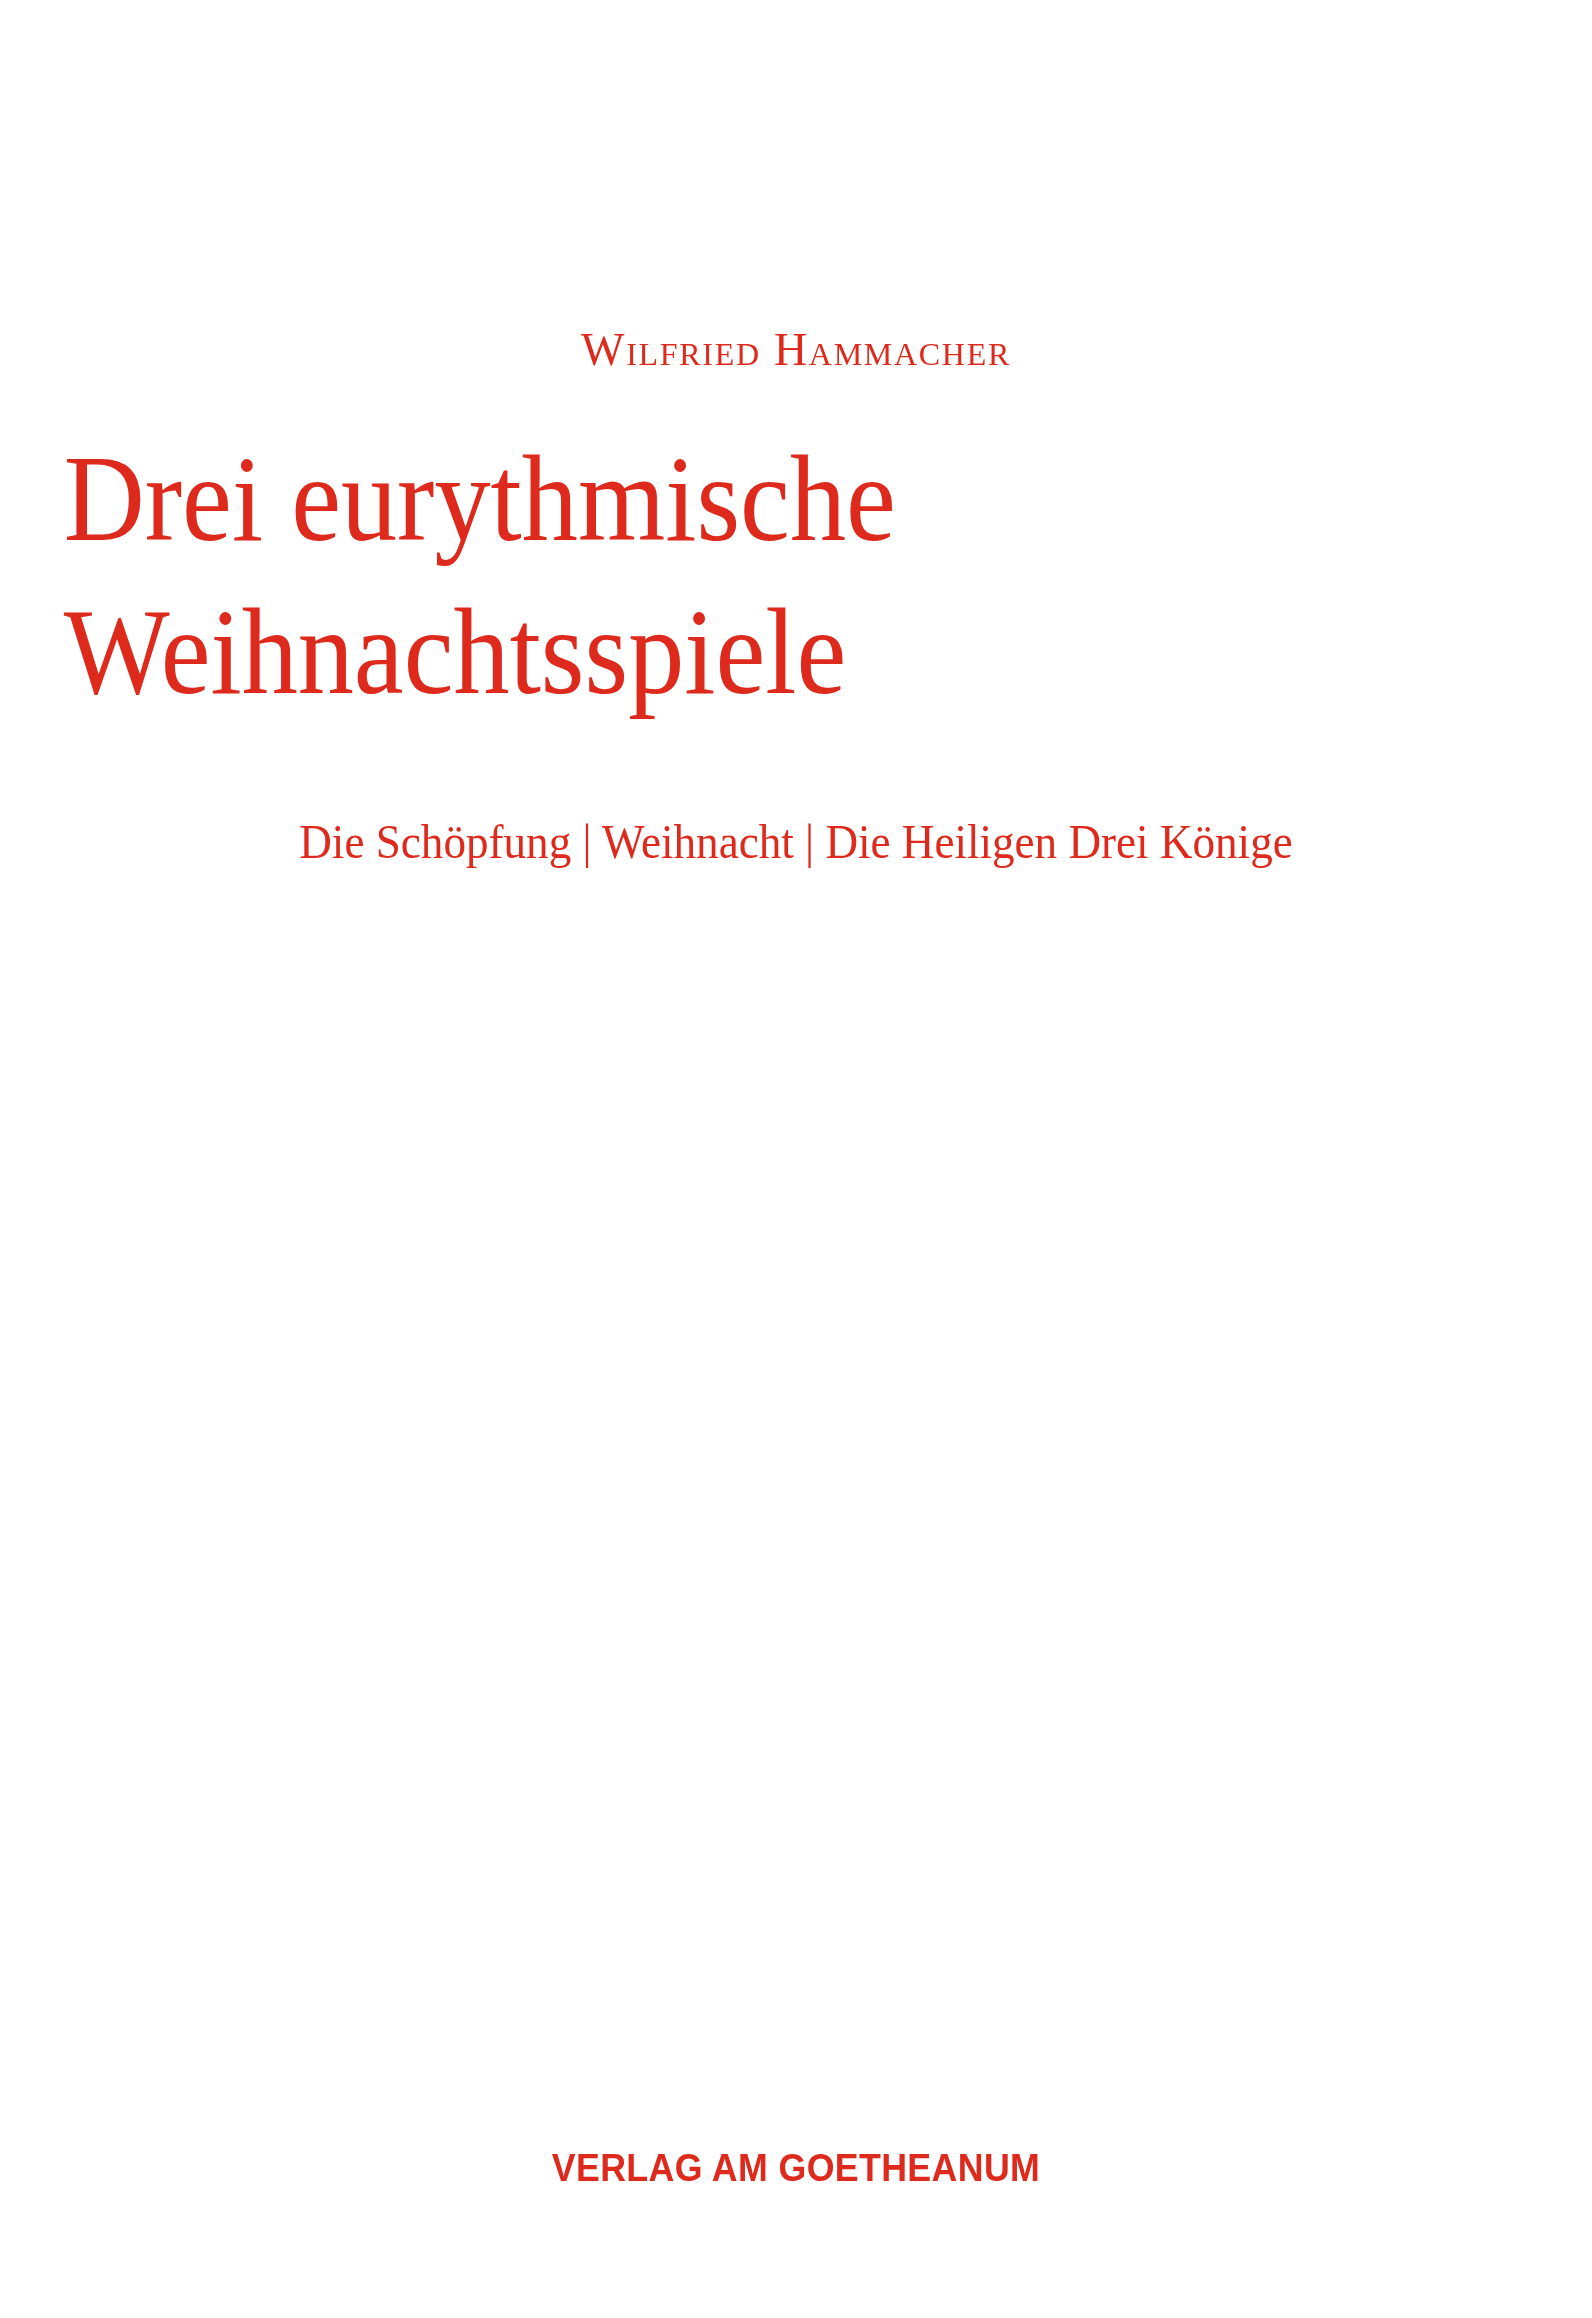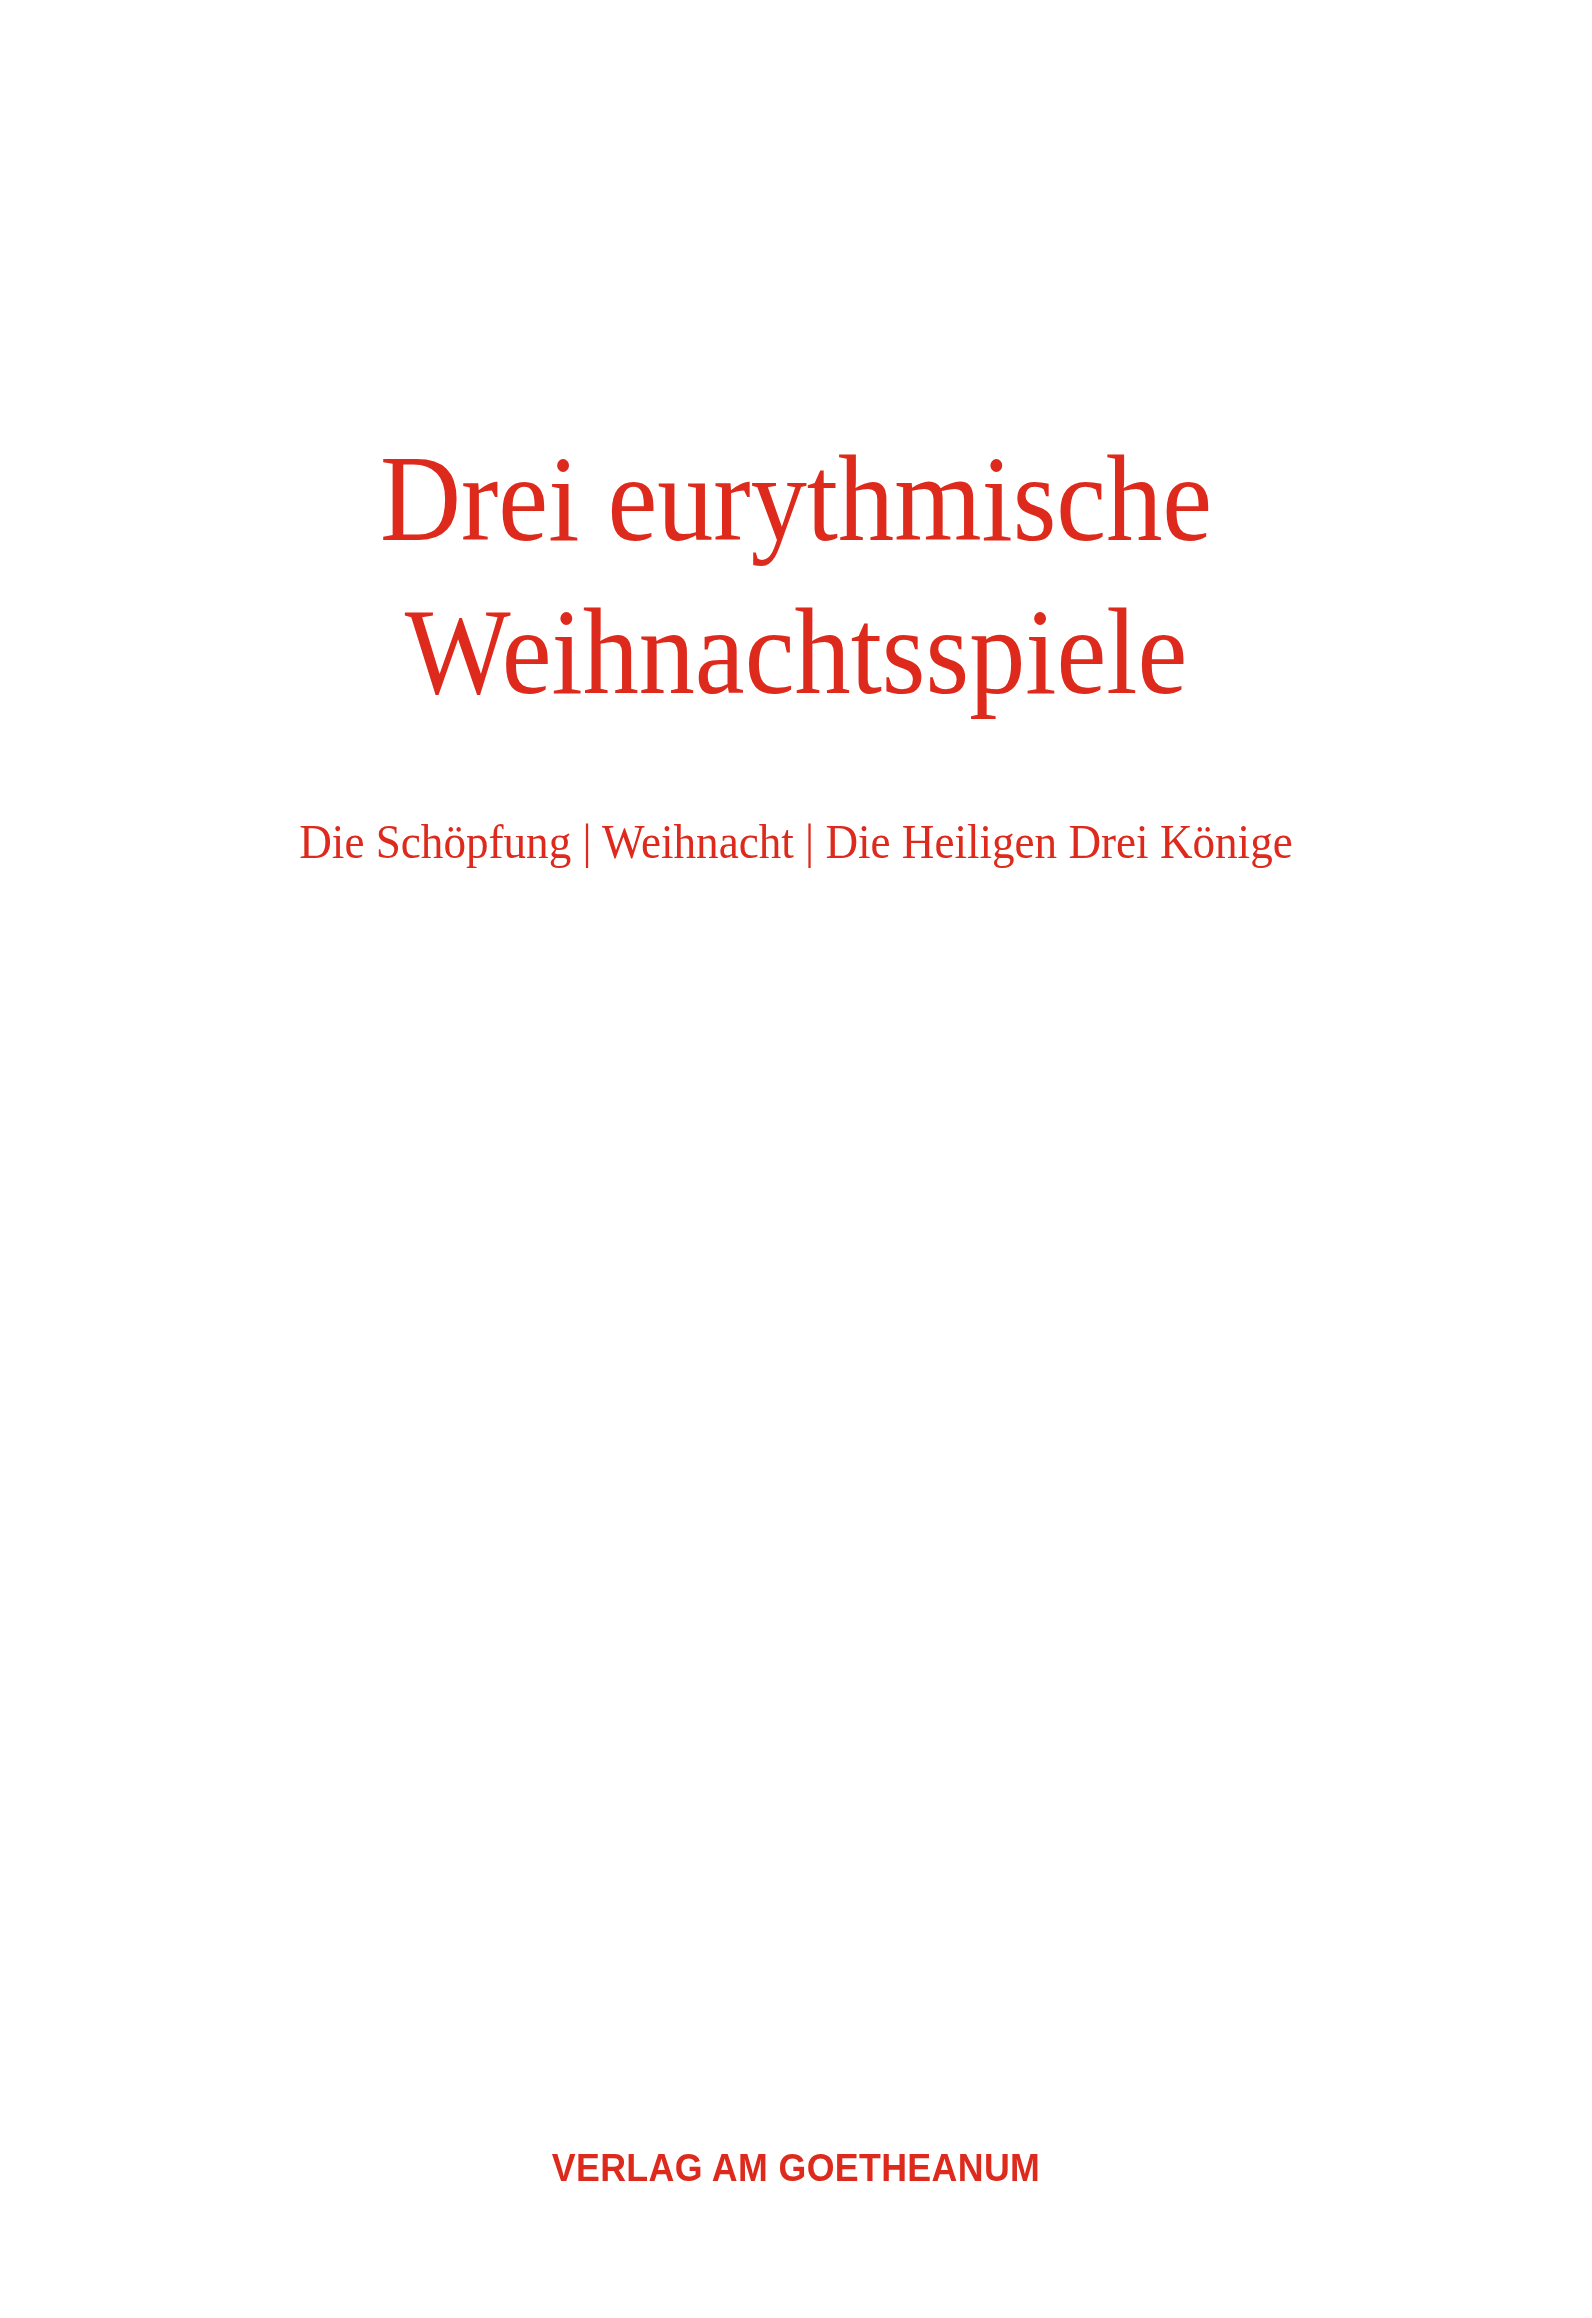--- a/index.html
+++ b/index.html
@@ -32,21 +32,21 @@
     font-variant: small-caps;
     letter-spacing: 1.7px;
     white-space: nowrap;
   }
   .title {
     position: absolute;
     top: 422px;
     left: 0;
     width: 100%;
     margin: 0;
-    text-align: center;
+    text-align: left;
     font-size: 122px;
     line-height: 153px;
     font-weight: normal;
     white-space: nowrap;
   }
   .title .tline {
     display: block;
     transform: scaleX(0.92);
     transform-origin: 50% 50%;
   }
@@ -76,20 +76,21 @@
     white-space: nowrap;
     transform: scaleX(0.94);
     transform-origin: 50% 50%;
   }
 </style>
 </head>
 <body>
 
 <div class="page">
 
+  <div class="author">Wilfried Hammacher</div>
 
   <h1 class="title">
     <span class="tline">Drei eurythmische</span>
     <span class="tline">Weihnachtsspiele</span>
   </h1>
 
   <div class="subtitle">Die Schöpfung | Weihnacht | Die Heiligen Drei Könige</div>
 
   <div class="publisher">VERLAG AM GOETHEANUM</div>
 

